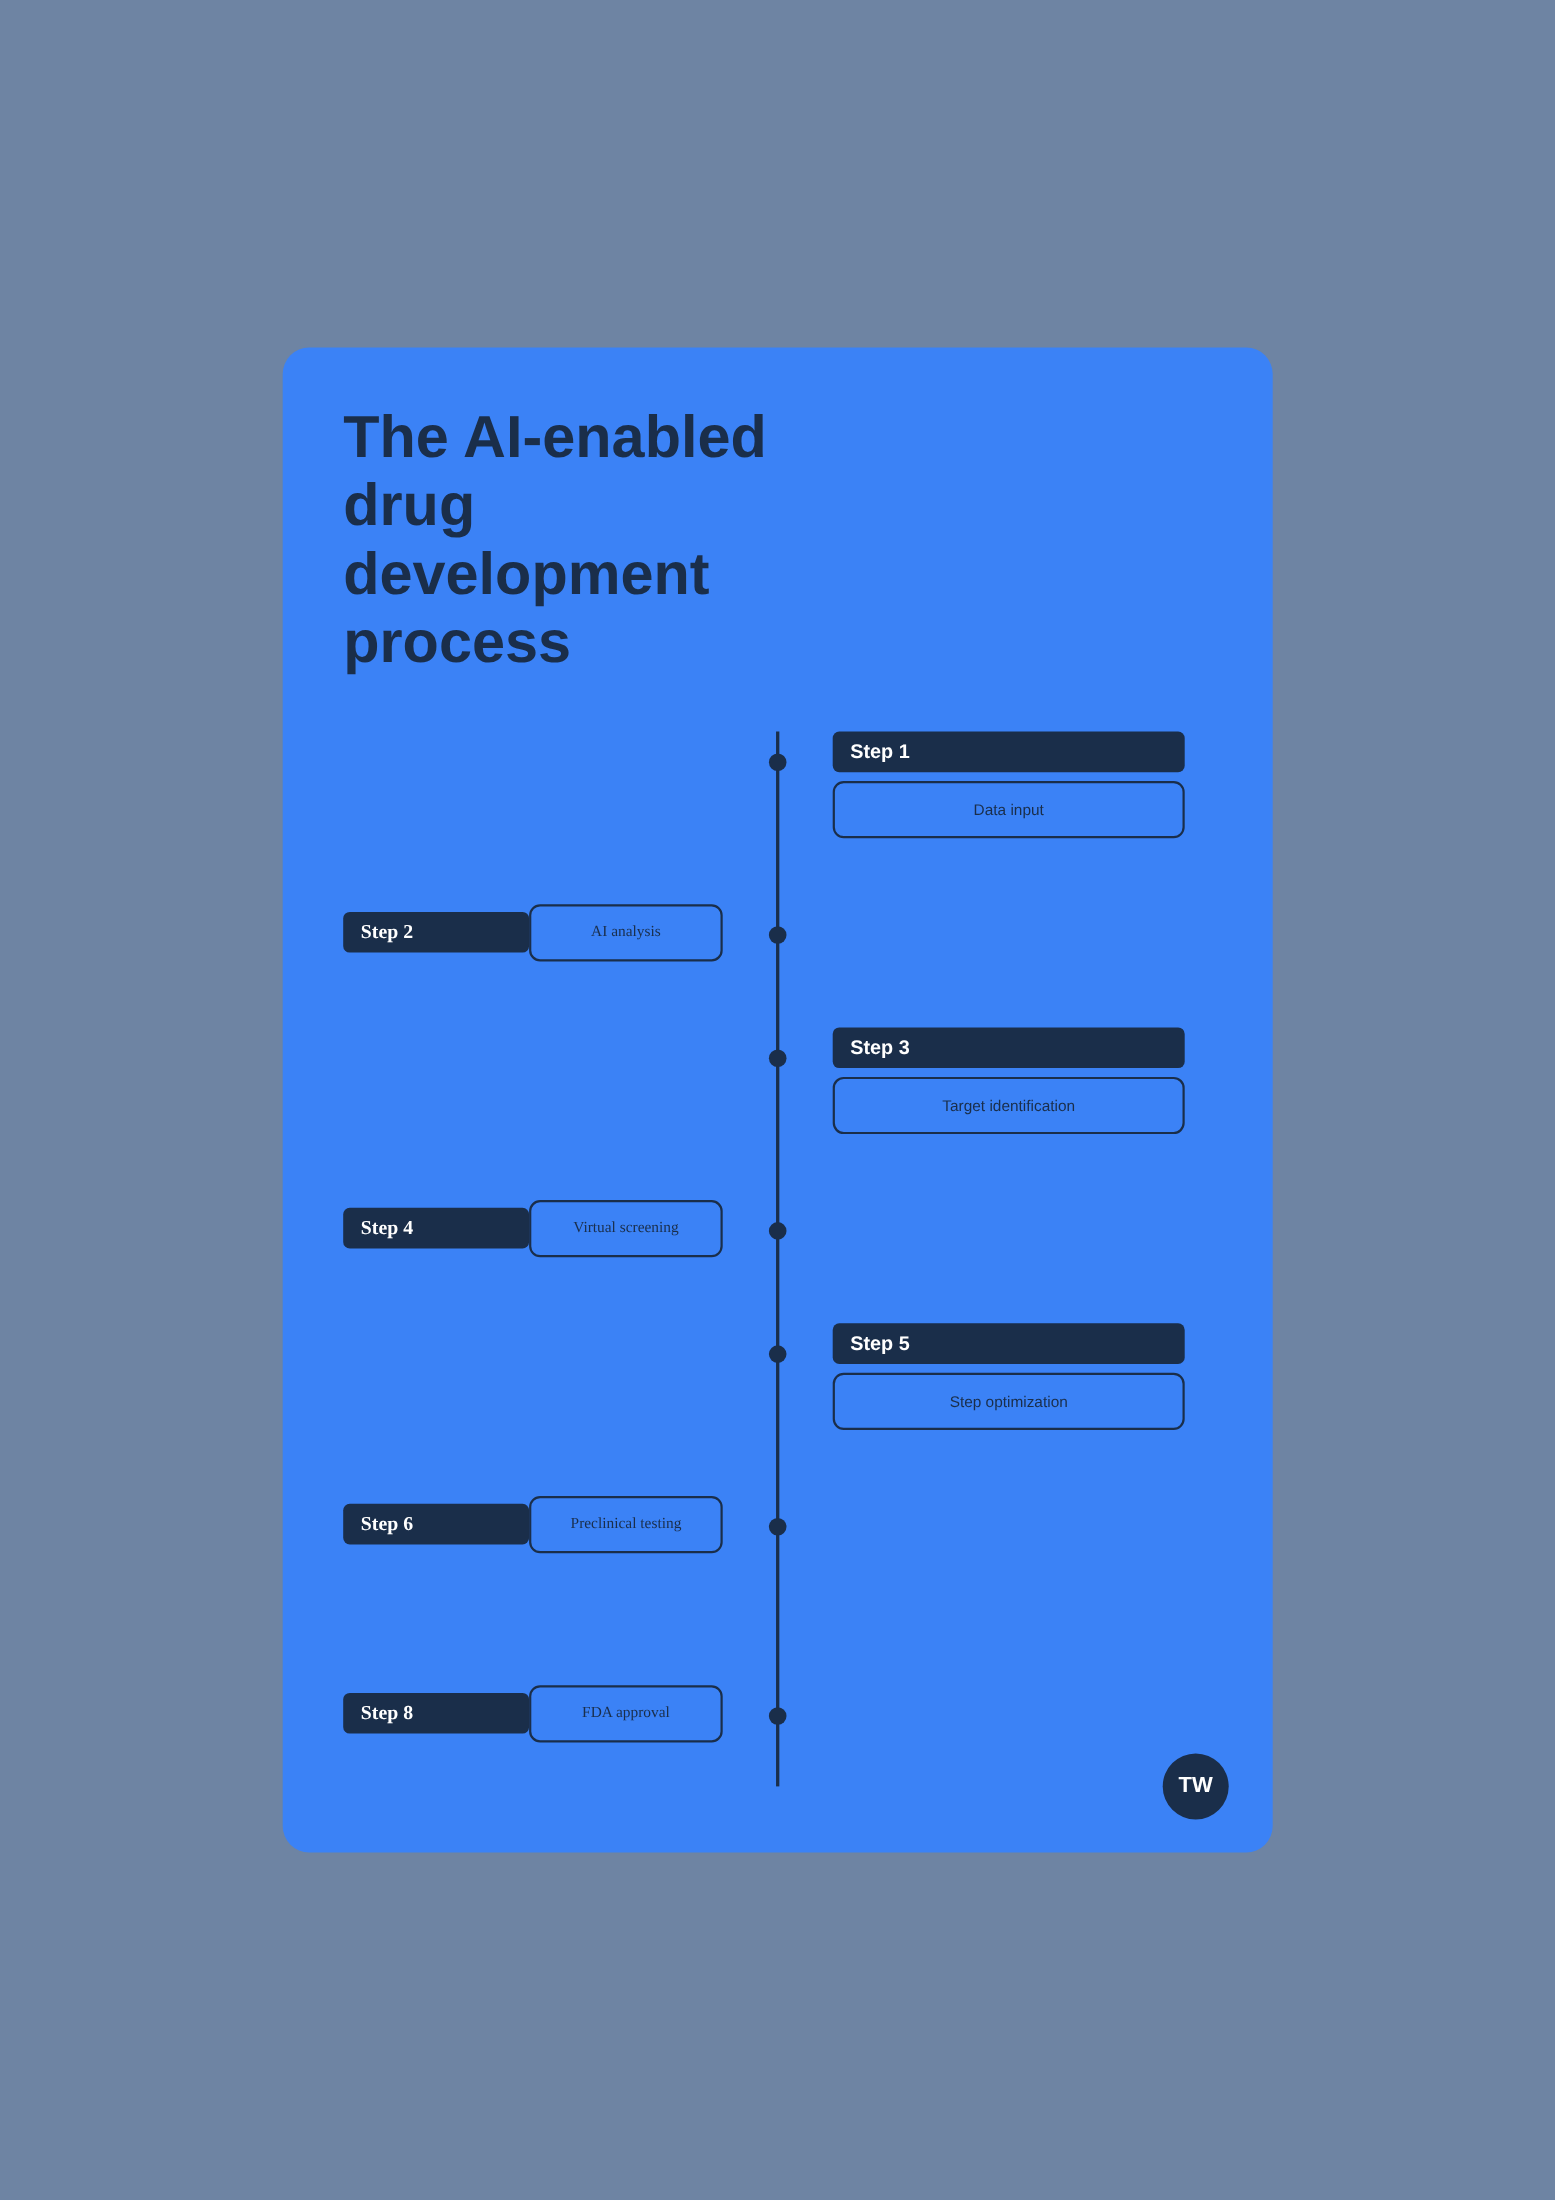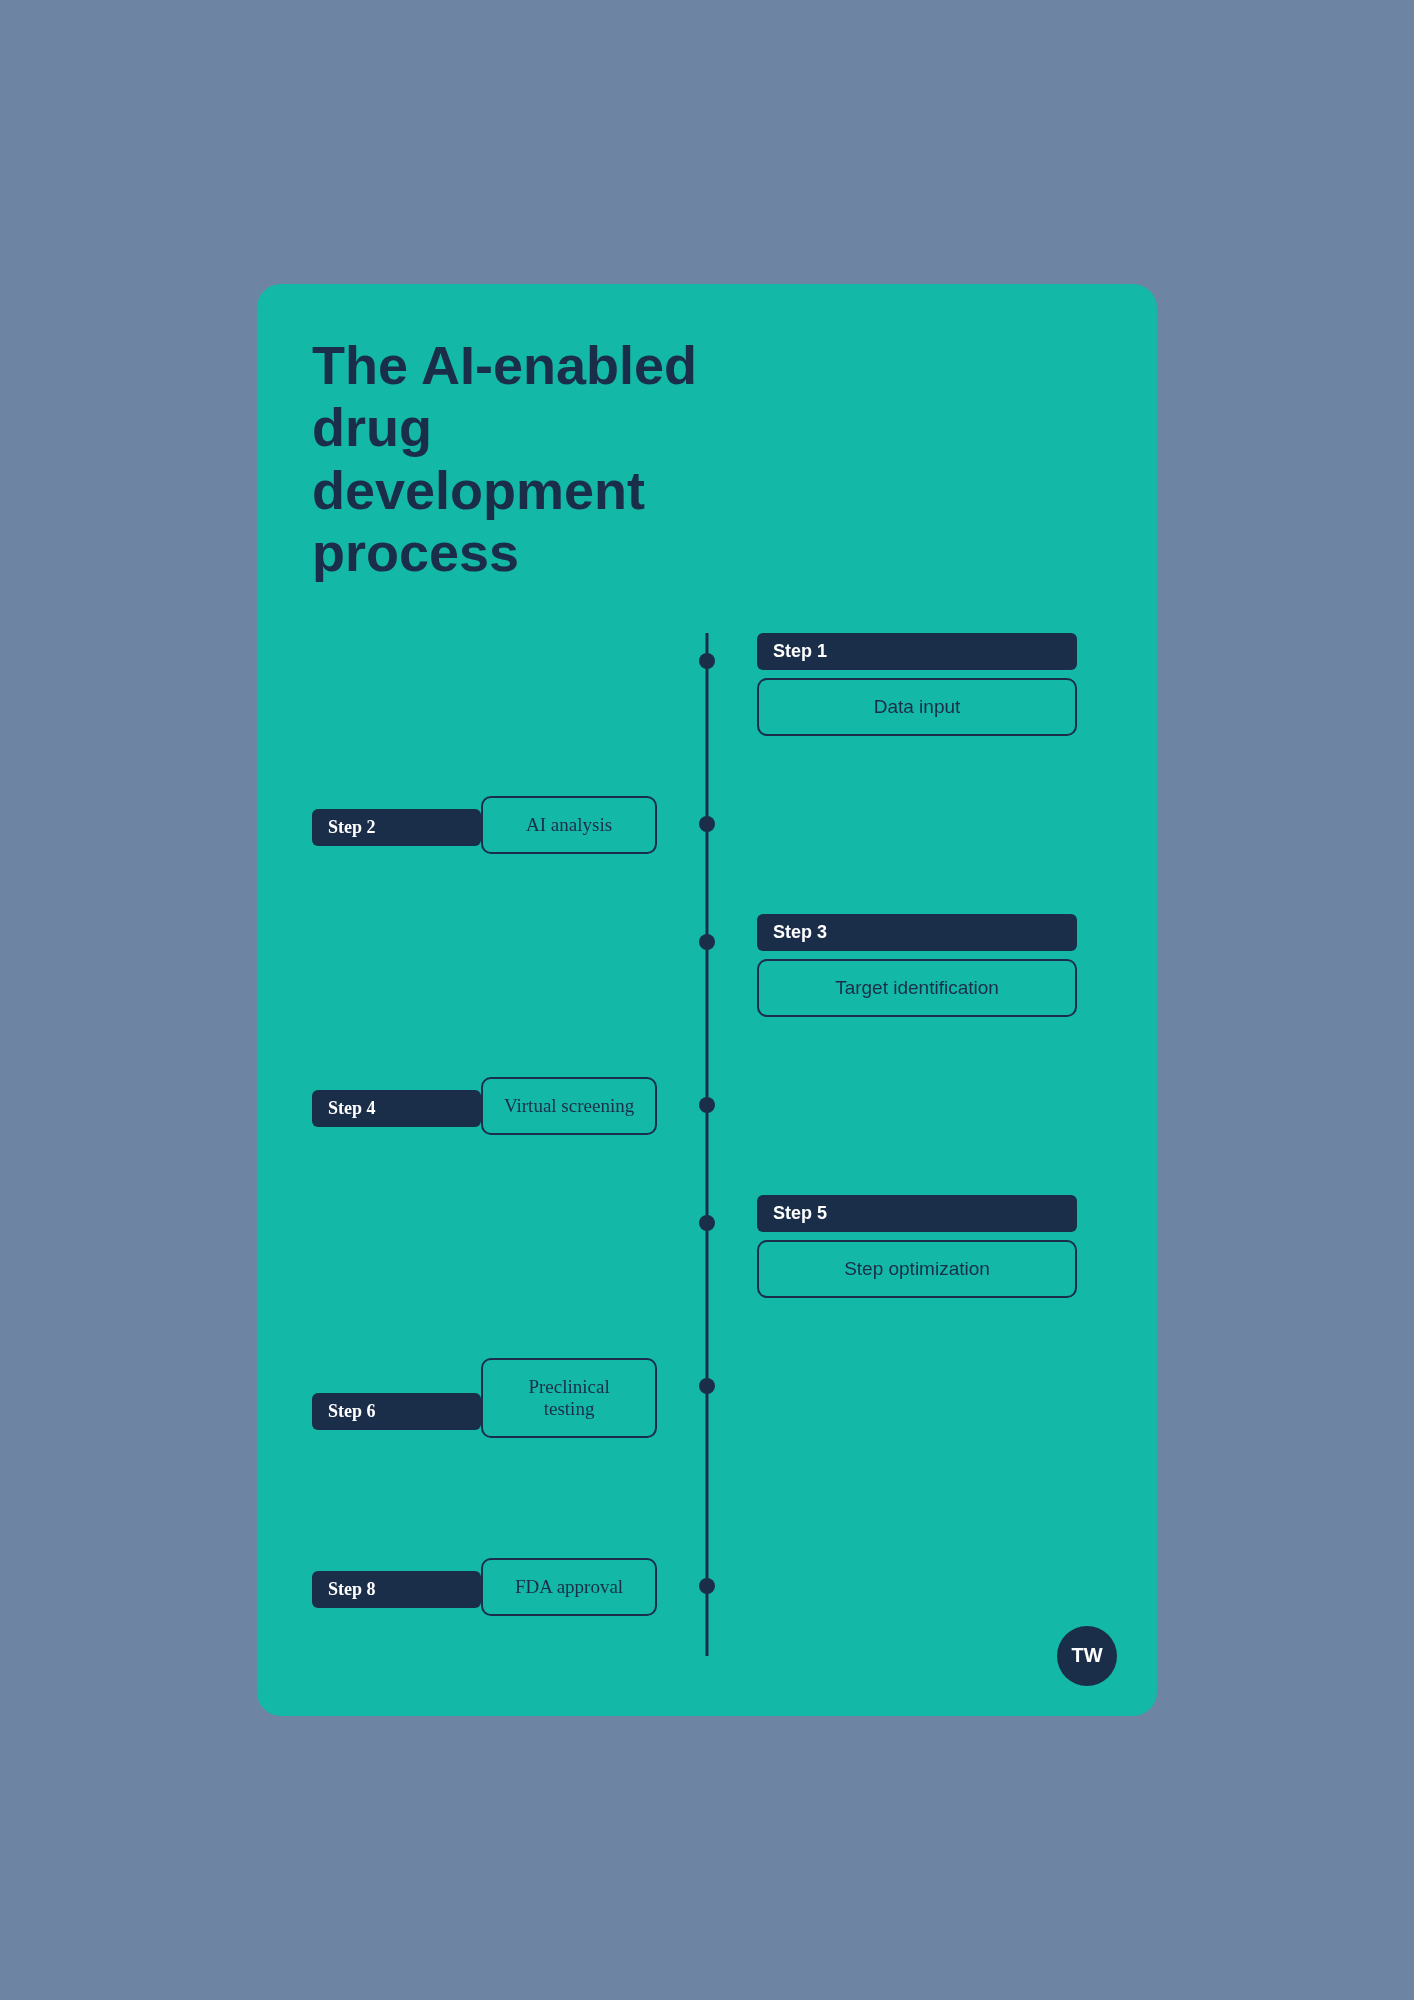--- a/index.html
+++ b/index.html
@@ -8,21 +8,21 @@
       background-color: #6e84a3;
       display: flex;
       justify-content: center;
       align-items: center;
       min-height: 100vh;
       font-family: 'Arial', sans-serif;
       padding: 30px;
     }
 
     .card {
-      background-color: #14b8a6;
+      background-color: #3b82f6;
       border-radius: 24px;
       width: 100%;
       max-width: 900px;
       padding: 50px 55px 60px 55px;
       position: relative;
     }
 
     .main-title {
       font-size: 54px;
       font-weight: 800;
@@ -86,21 +86,21 @@
       max-width: 320px;
       margin-bottom: 8px;
     }
 
     .step-content {
       border: 2.5px solid #1a2e4a;
       border-radius: 10px;
       background: transparent;
       padding: 16px 20px;
       text-align: center;
-      font-size: 19px;
+      font-size: 14px;
       font-weight: 500;
       color: #1a2e4a;
       width: 100%;
       max-width: 320px;
     }
 
     
     .dot {
       position: absolute;
       left: 50%;

